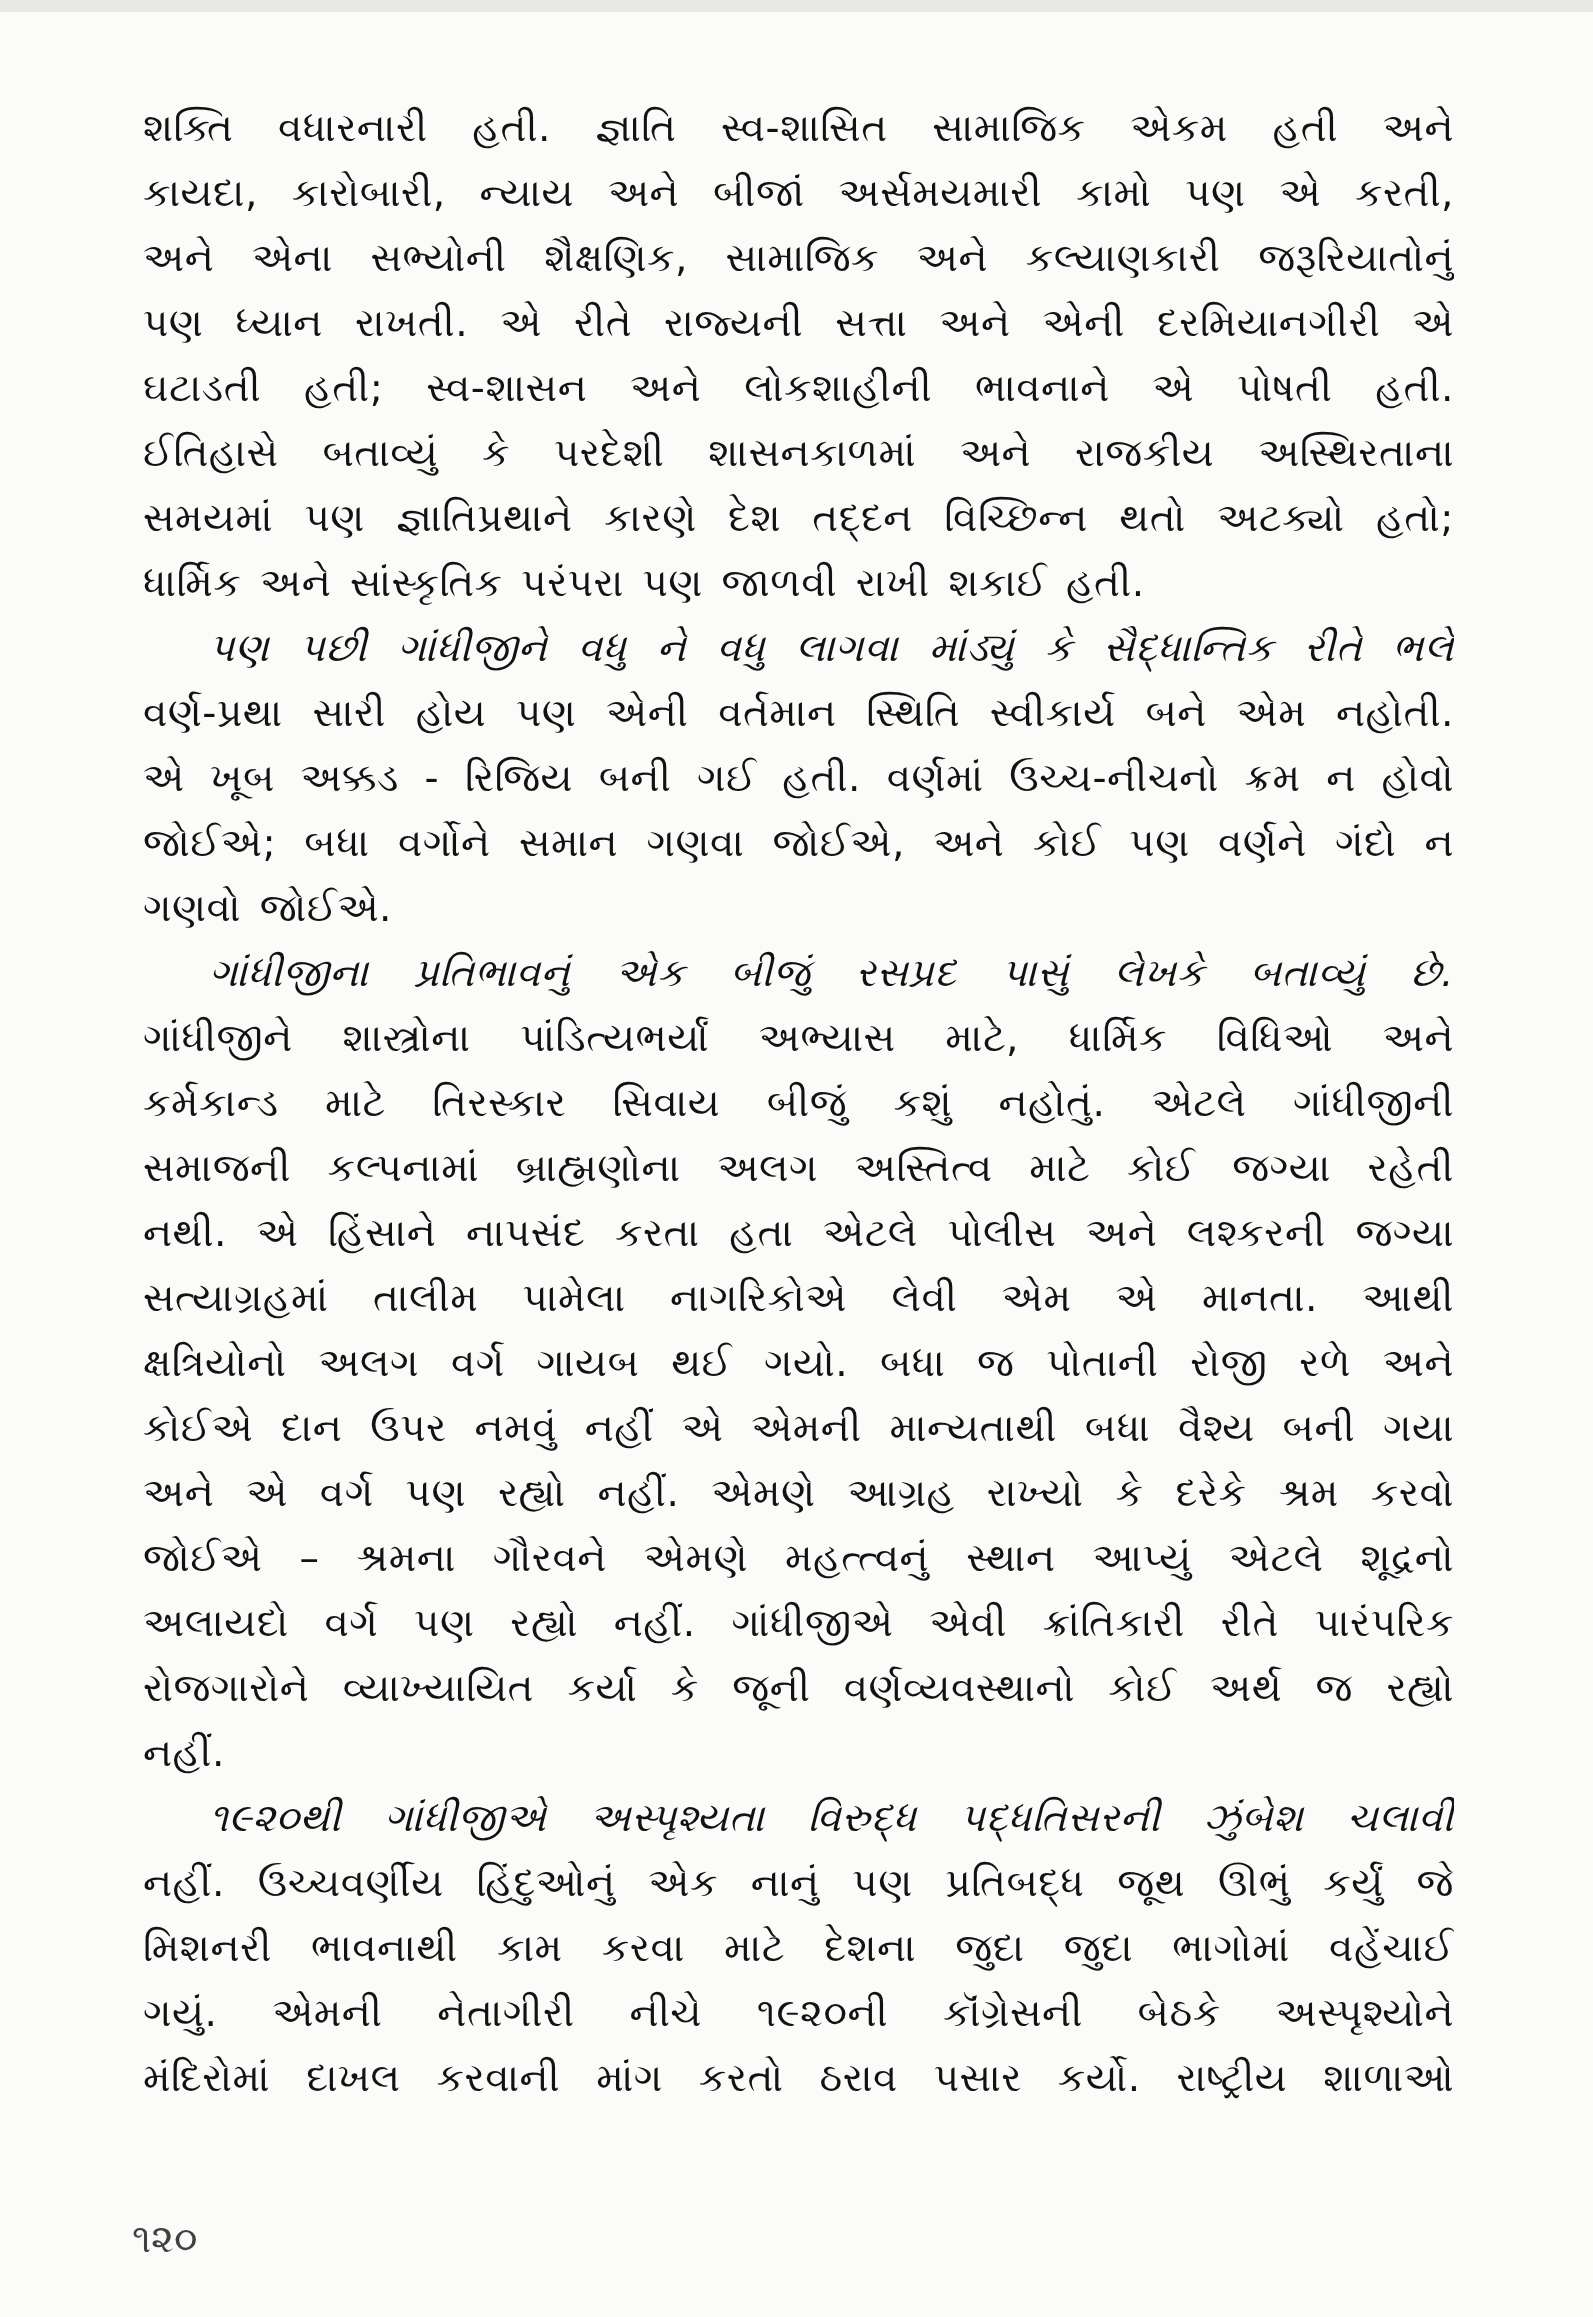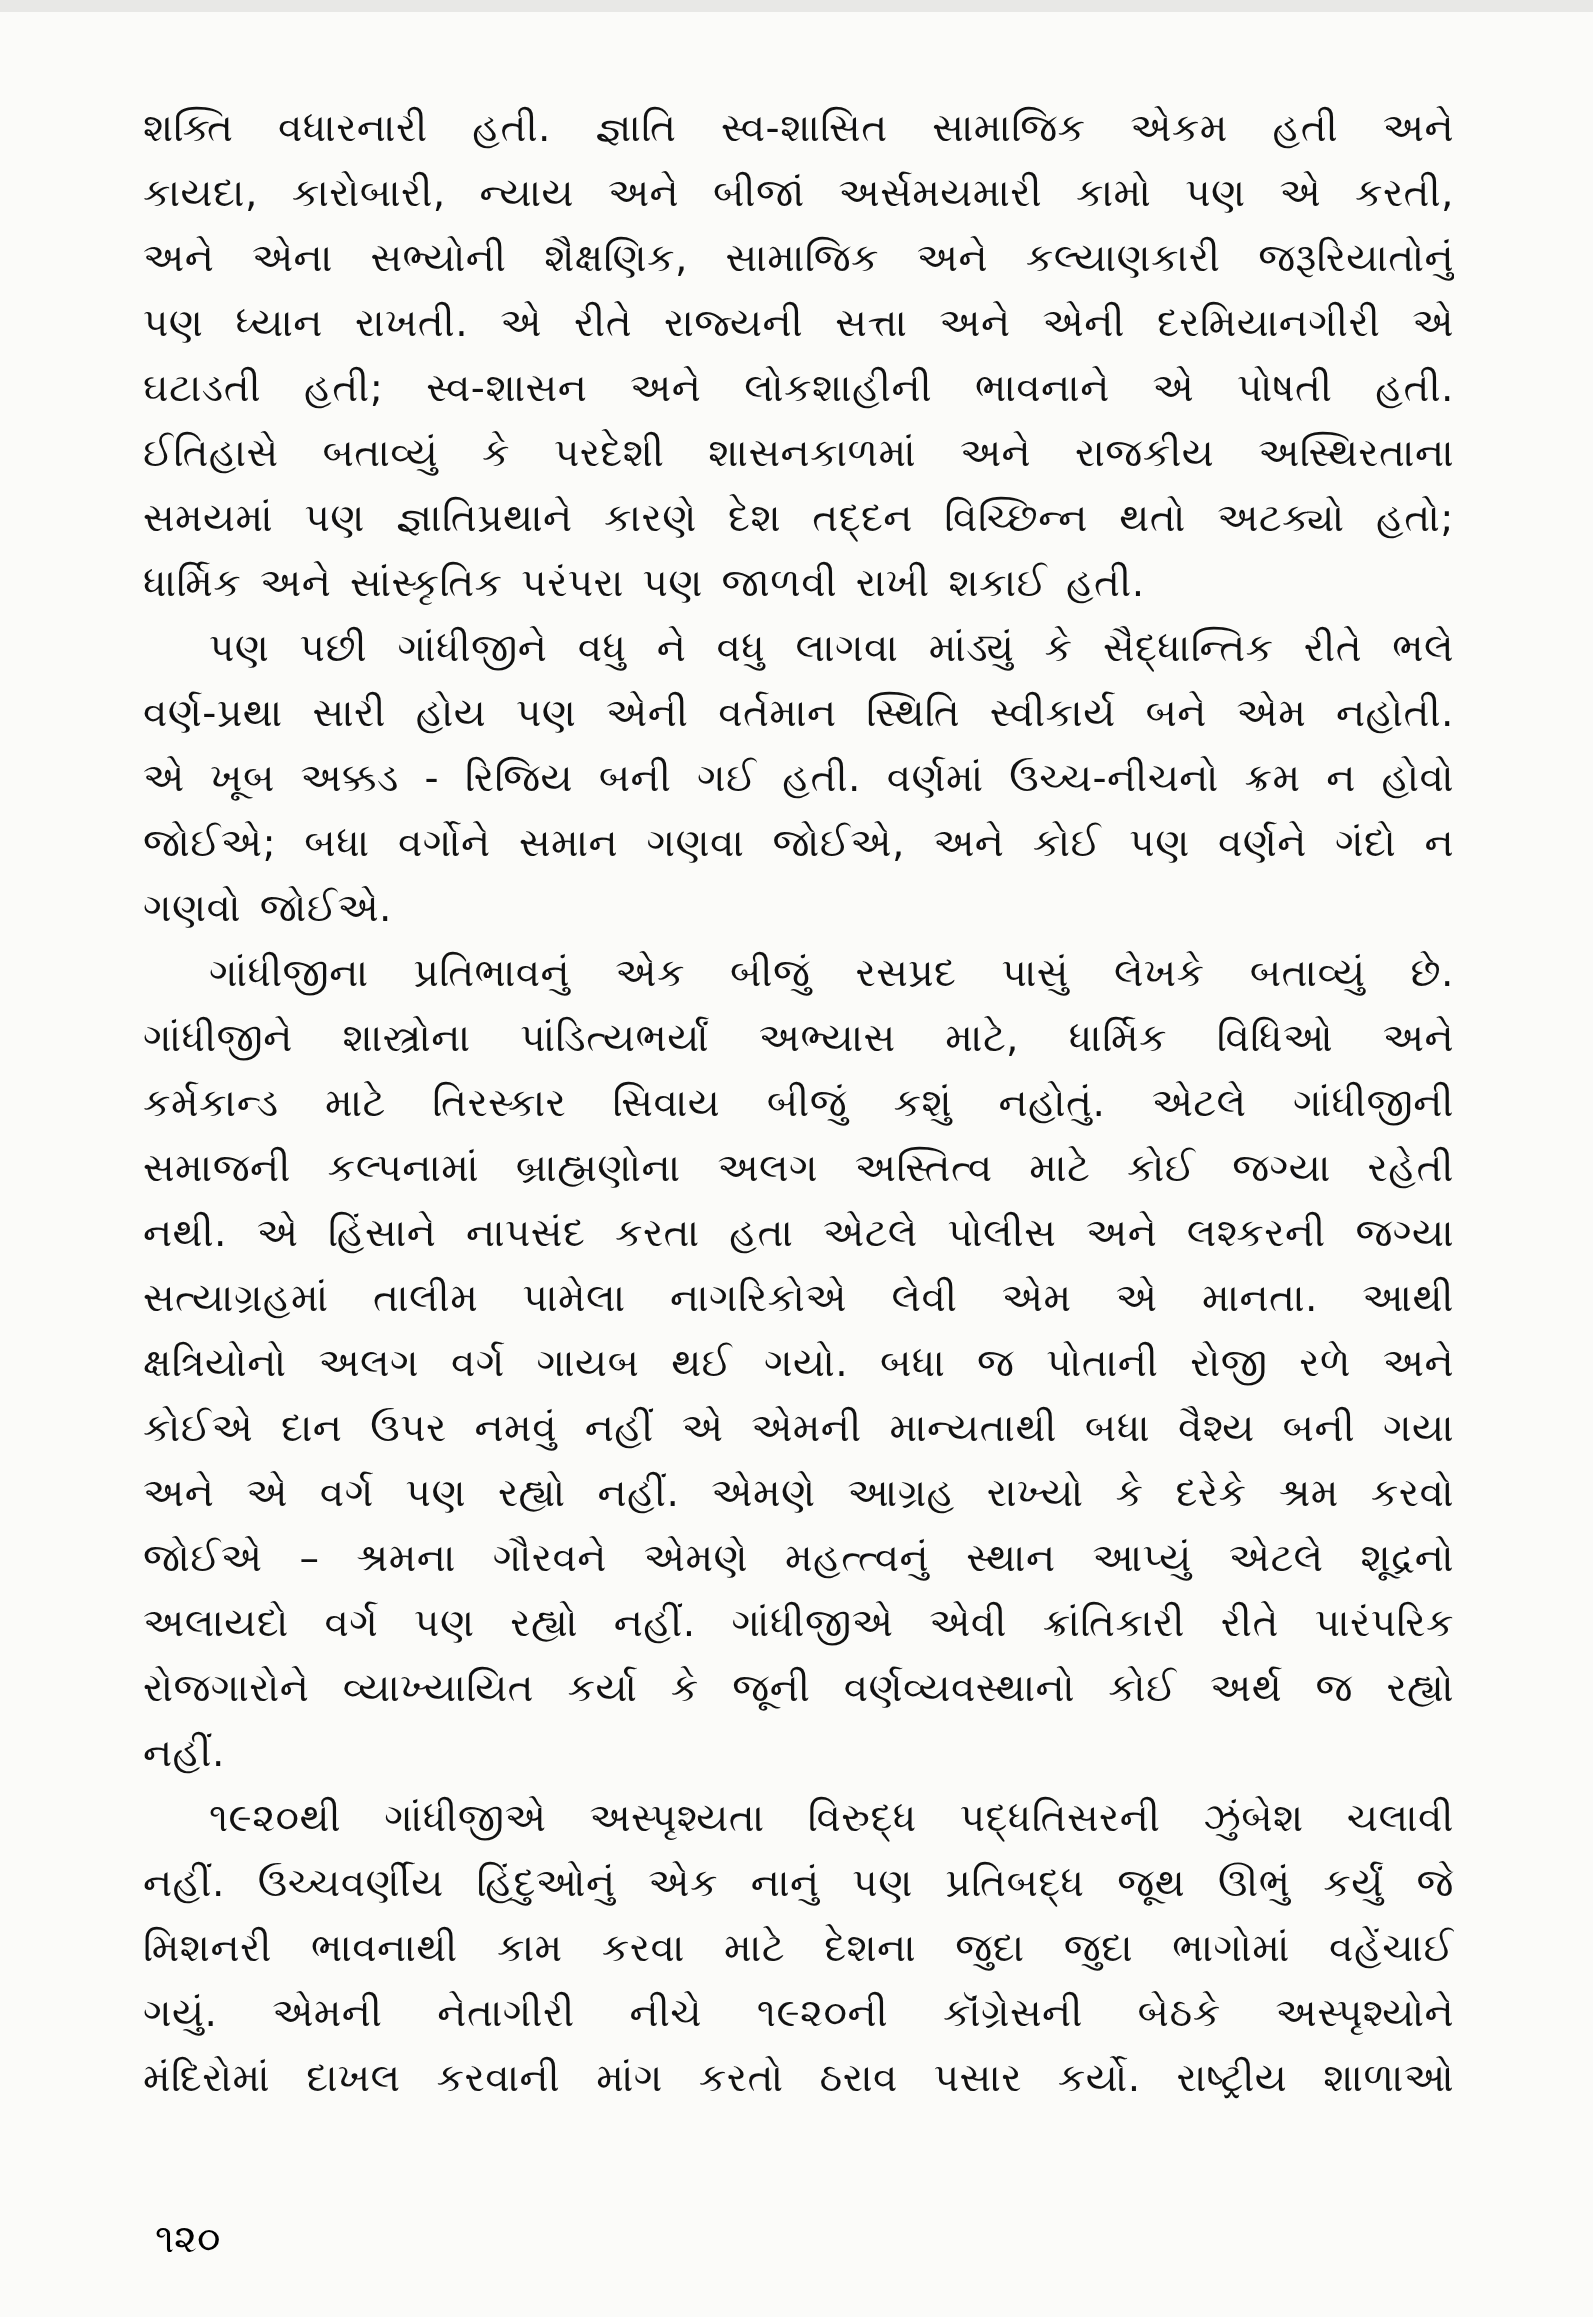--- a/index.html
+++ b/index.html
@@ -30,32 +30,33 @@
     letter-spacing: 0.5px;
     word-spacing: 5.8px;
     white-space: nowrap;
     overflow: hidden;
     text-align: justify;
     
     text-align-last: justify;
   }
   .text-line.indent-first {
     text-indent: 66px;
+    font-style: italic;
   }
   .text-line.paragraph-end {
     text-align-last: left;
   }
   .page-number {
     position: absolute;
-    left: 155px;
+    left: 132px;
     top: 2194px;
     height: 65px;
     line-height: 65px;
     font-size: 39px;
-    color: #000000;
+    color: #404040;
   }
 </style>
 </head>
 <body>
 
 <div class="page">
   <div class="text-block" id="text-block">
       <div class="text-line">શક્તિ વધારનારી હતી. જ્ઞાતિ સ્વ-શાસિત સામાજિક એકમ હતી અને</div>
       <div class="text-line">કાયદા, કારોબારી, ન્યાય અને બીજાં અર્સમયમારી કામો પણ એ કરતી,</div>
       <div class="text-line">અને એના સભ્યોની શૈક્ષણિક, સામાજિક અને કલ્યાણકારી જરૂરિયાતોનું</div>

